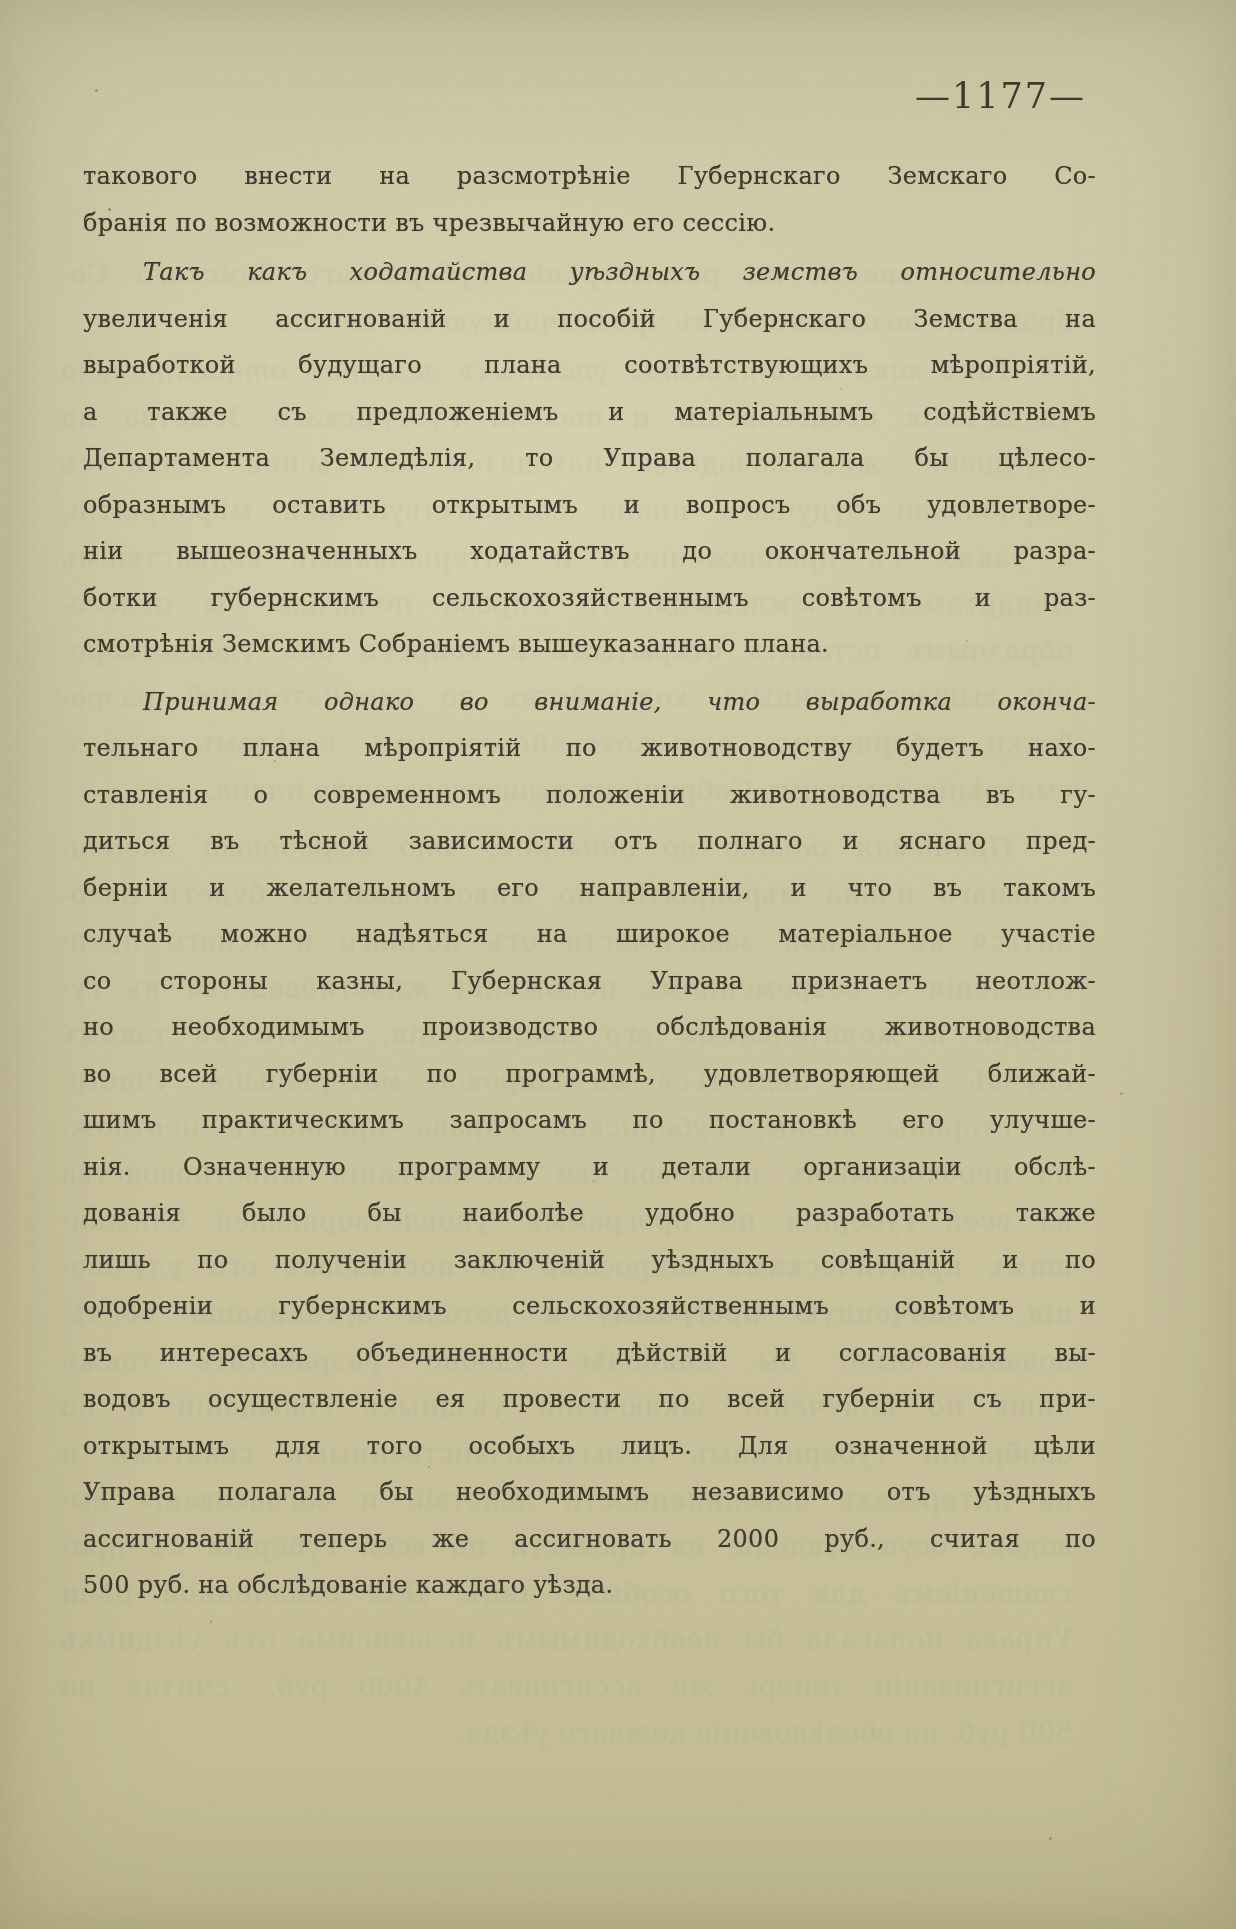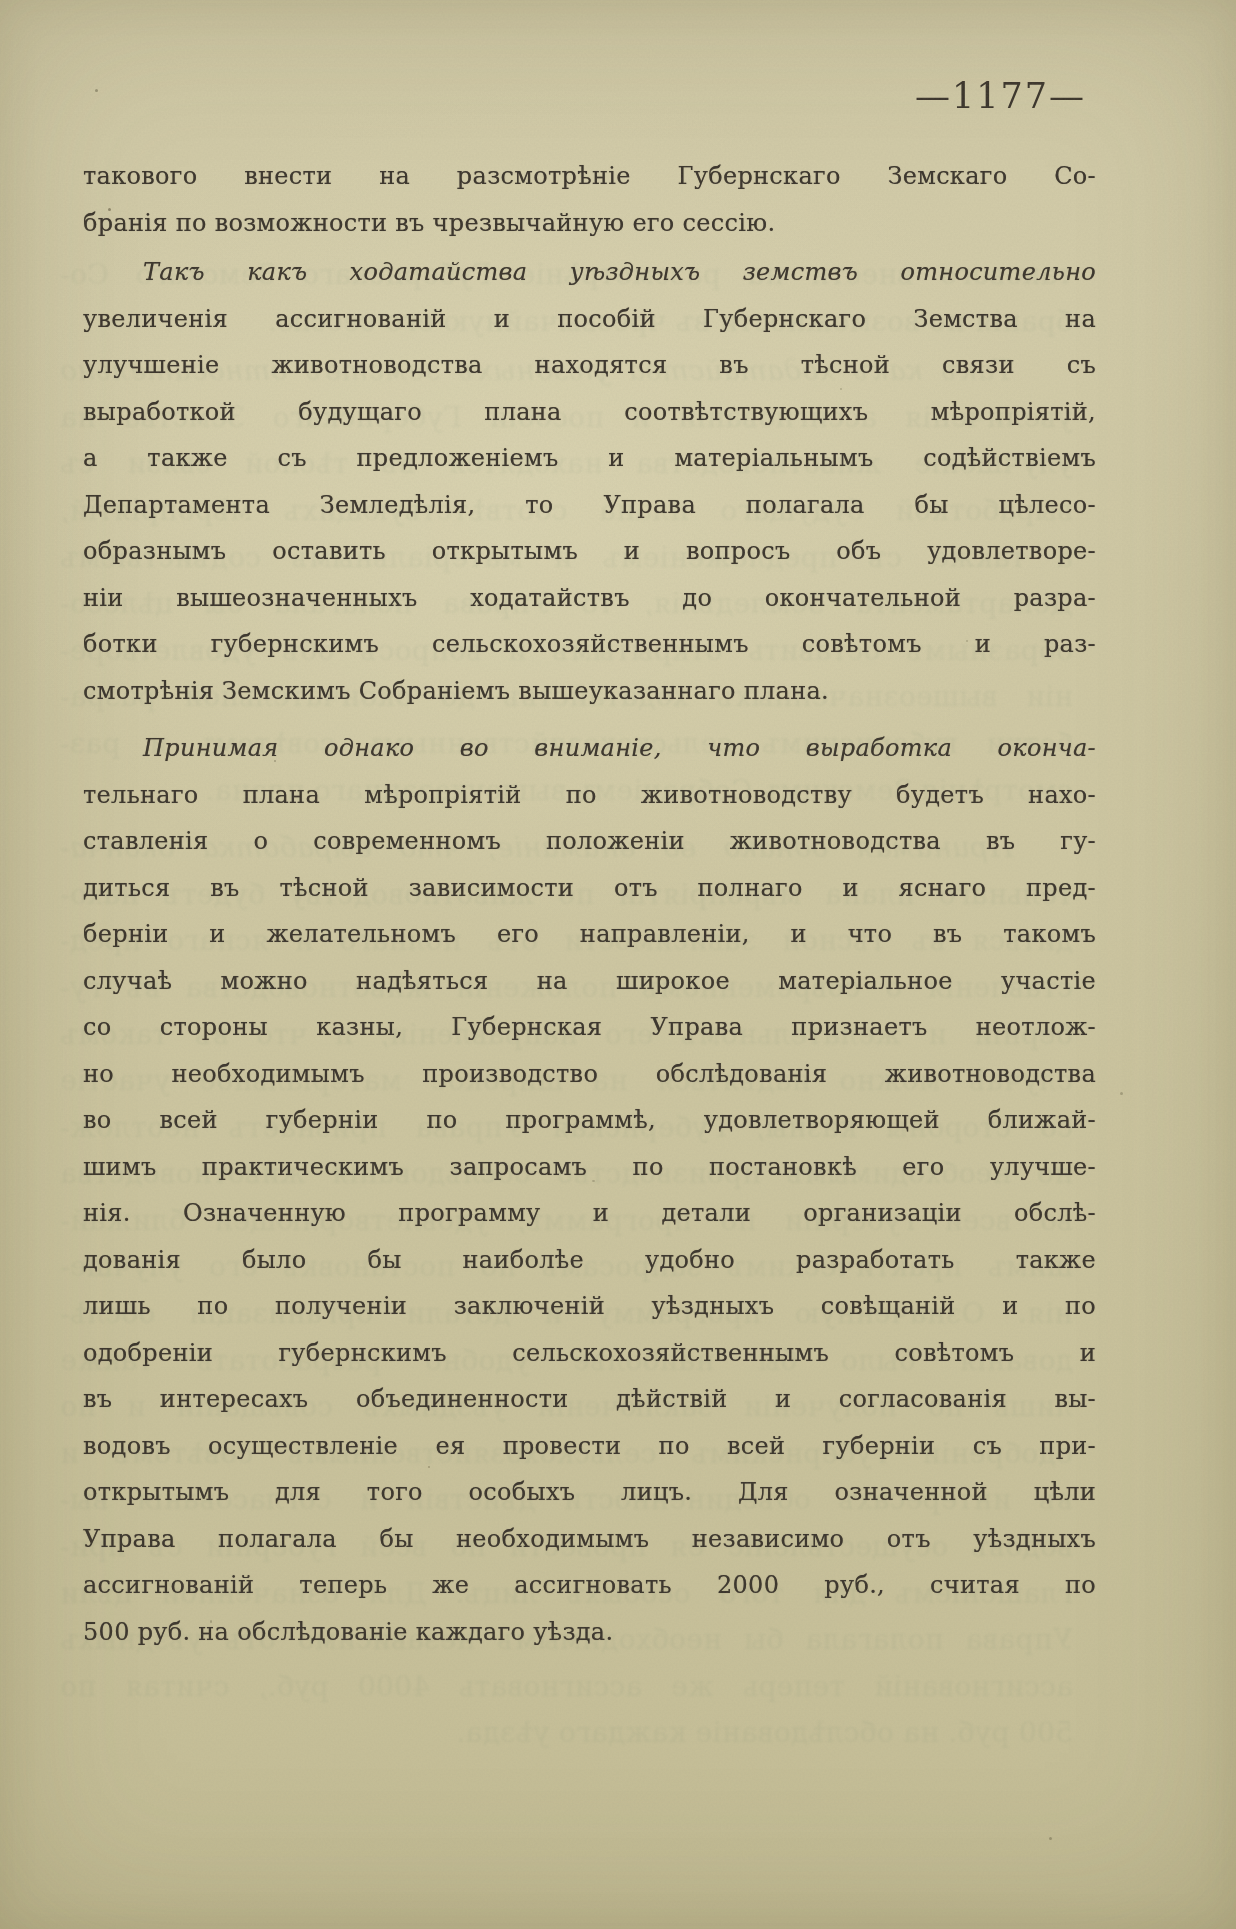--- a/index.html
+++ b/index.html
@@ -119,21 +119,20 @@
   <div class="pageno">—1177—</div>
 
   <div class="text-block">
       <div class="paragraph">
         <div class="line">такового внести на разсмотрѣніе Губернскаго Земскаго Со-</div>
         <div class="line last">бранія по возможности въ чрезвычайную его сессію.</div>
       </div>
       <div class="paragraph indent">
         <div class="line">Такъ какъ ходатайства уѣздныхъ земствъ относительно</div>
         <div class="line">увеличенія ассигнованій и пособій Губернскаго Земства на</div>
-        <div class="line">улучшеніе животноводства находятся въ тѣсной связи съ</div>
         <div class="line">выработкой будущаго плана соотвѣтствующихъ мѣропріятій,</div>
         <div class="line">а также съ предложеніемъ и матеріальнымъ содѣйствіемъ</div>
         <div class="line">Департамента Земледѣлія, то Управа полагала бы цѣлесо-</div>
         <div class="line">образнымъ оставить открытымъ и вопросъ объ удовлетворе-</div>
         <div class="line">ніи вышеозначенныхъ ходатайствъ до окончательной разра-</div>
         <div class="line">ботки губернскимъ сельскохозяйственнымъ совѣтомъ и раз-</div>
         <div class="line last">смотрѣнія Земскимъ Собраніемъ вышеуказаннаго плана.</div>
       </div>
       <div class="paragraph indent">
         <div class="line">Принимая однако во вниманіе, что выработка оконча-</div>

